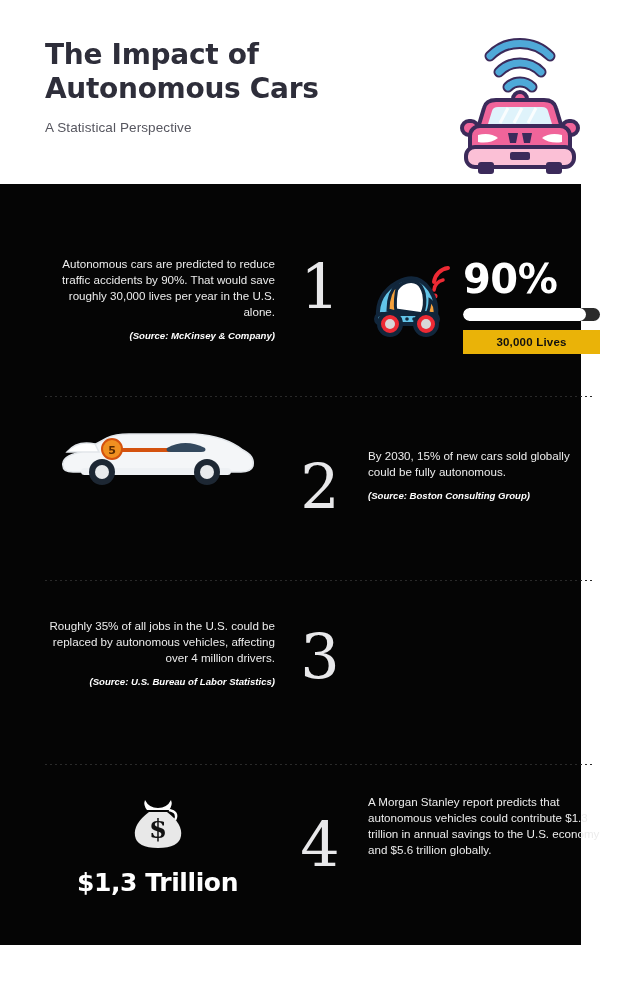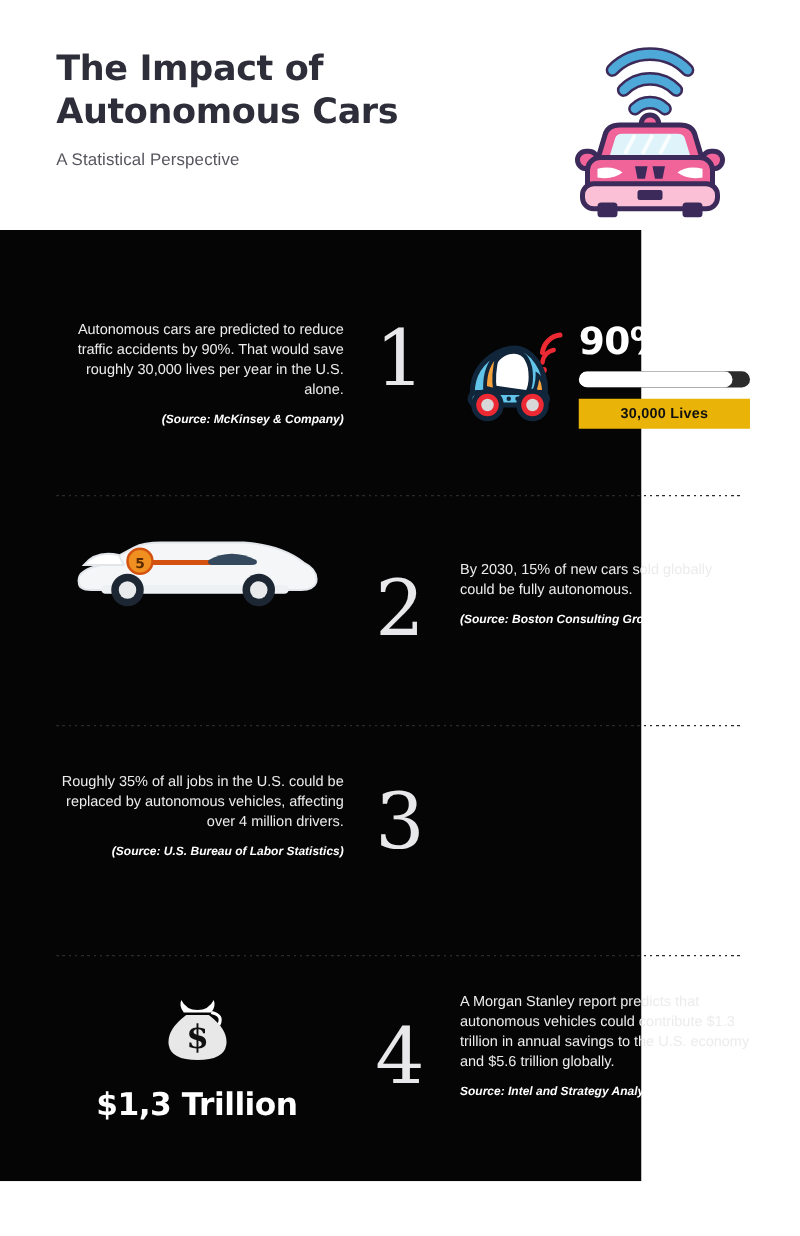--- a/index.html
+++ b/index.html
@@ -23,21 +23,21 @@
     font-size:28px;font-weight:bold;line-height:34px;
     color:#2e2e3a;letter-spacing:-0.3px;margin:0;
   }
   .subtitle{
     font-size:13.5px;color:#56565f;margin:14px 0 0 0;letter-spacing:0.1px;
   }
   .header-art{position:absolute;left:440px;top:16px;width:160px;height:158px;}
 
   
   .body-panel{
-    position:absolute;left:0;top:184px;width:513px;height:761px;
+    position:absolute;left:0;top:184px;width:581px;height:761px;
     background:#050505;
   }
 
   .row{position:absolute;left:0;width:640px;}
   .row-1{top:72px;height:120px;}
   .row-2{top:238px;height:120px;}
   .row-3{top:428px;height:120px;}
   .row-4{top:596px;height:140px;}
 
   .divider{
@@ -77,21 +77,21 @@
     position:absolute;left:0;top:0;height:13px;border-radius:7px;background:#ffffff;
   }
   .badge{
     margin-top:9px;background:#eab308;color:#101010;
     font-size:11.5px;font-weight:bold;text-align:center;
     padding:6px 4px;letter-spacing:0.2px;
   }
 
   .big-value{
     font-family:"DejaVu Sans","Liberation Sans",sans-serif;
-    font-size:30px;font-weight:bold;color:#ffffff;letter-spacing:-0.5px;
+    font-size:40px;font-weight:bold;color:#ffffff;letter-spacing:-0.5px;
     margin:0 0 6px 0;
   }
   .money-value{
     font-family:"DejaVu Sans","Liberation Sans",sans-serif;
     font-size:25px;font-weight:bold;color:#ffffff;letter-spacing:-0.4px;
     text-align:center;margin:10px 0 0 0;
   }
   .gauge-label{
     position:absolute;left:0;top:52px;width:100%;text-align:center;
     font-family:"DejaVu Sans","Liberation Sans",sans-serif;
@@ -264,21 +264,20 @@
           </div>
           <div class="money-value">$1,3 Trillion</div>
         </div>
       </div>
       <div class="col-num">
         <div class="bignum" style="margin-top:34px;">4</div>
       </div>
       <div class="col-right">
         <div style="margin-top:14px;">
           <p class="stat-text text-left">A Morgan Stanley report predicts that autonomous vehicles could contribute $1.3 trillion in annual savings to the U.S. economy and $5.6 trillion globally.</p>
-          <p class="source text-left">Source: Intel and Strategy Analytics)</p>
         </div>
       </div>
     </div>
 
   </div>
 
   <div class="footer-white"></div>
 </div>
 
 </body></html>

